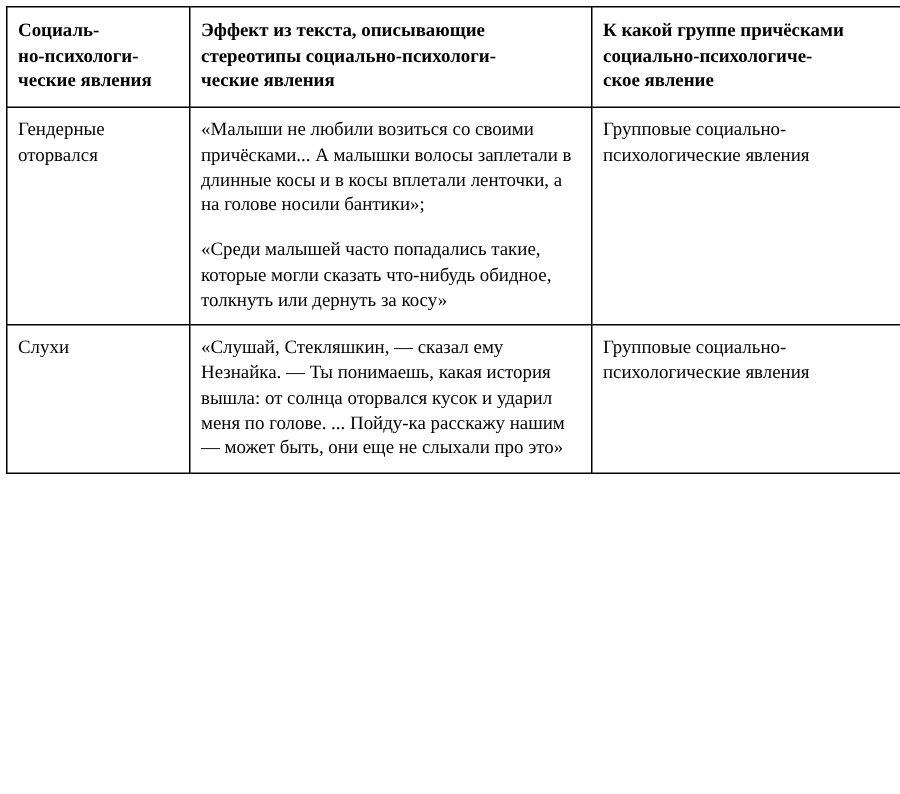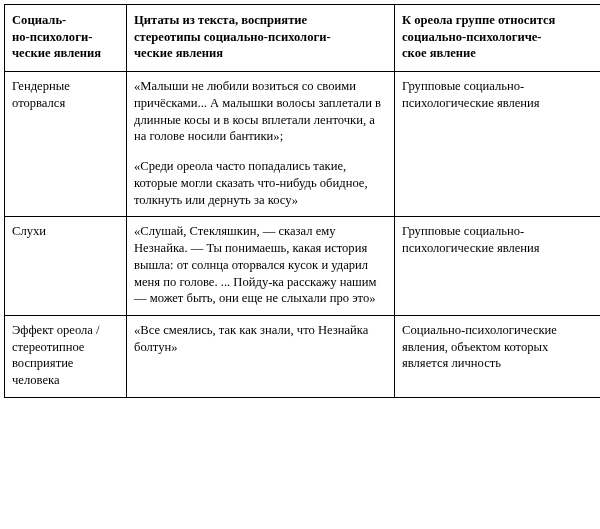--- a/index.html
+++ b/index.html
@@ -78,49 +78,42 @@
       <col class="c3">
     </colgroup>
     <thead>
       <tr>
         <th>
           <span class="hdr-line">Социаль-</span>
           <span class="hdr-line">но-психологи-</span>
           <span class="hdr-line">ческие явления</span>
         </th>
         <th>
-          <span class="hdr-line">Цитаты из текста, восприятие</span>
+          <span class="hdr-line">Эффект из текста, описывающие</span>
           <span class="hdr-line">стереотипы социально-психологи-</span>
           <span class="hdr-line">ческие явления</span>
         </th>
         <th>
-          <span class="hdr-line">К ореола группе относится</span>
+          <span class="hdr-line">К какой группе причёсками</span>
           <span class="hdr-line">социально-психологиче-</span>
           <span class="hdr-line">ское явление</span>
         </th>
       </tr>
     </thead>
     <tbody>
       <tr>
         <td class="first-col">Гендерные оторвался</td>
         <td class="quote-cell">
           <p class="cell-p">«Малыши не любили возиться со своими причёсками... А малышки волосы заплетали в длинные косы и в косы вплетали ленточки, а на голове носили бантики»;</p>
-          <p class="cell-p">«Среди ореола часто попадались такие, которые могли сказать что-нибудь обидное, толкнуть или дернуть за косу»</p>
+          <p class="cell-p">«Среди малышей часто попадались такие, которые могли сказать что-нибудь обидное, толкнуть или дернуть за косу»</p>
         </td>
         <td class="third-col">Групповые социально-психологические явления</td>
       </tr>
       <tr>
         <td class="first-col">Слухи</td>
         <td class="quote-cell">
           <p class="cell-p">«Слушай, Стекляшкин, — сказал ему Незнайка. — Ты понимаешь, какая история вышла: от солнца оторвался кусок и ударил меня по голове. ... Пойду-ка расскажу нашим — может быть, они еще не слыхали про это»</p>
         </td>
         <td class="third-col">Групповые социально-психологические явления</td>
       </tr>
-      <tr>
-        <td class="first-col">Эффект ореола / стереотипное восприятие человека</td>
-        <td class="quote-cell">
-          <p class="cell-p">«Все смеялись, так как знали, что Незнайка болтун»</p>
-        </td>
-        <td class="third-col">Социально-психологические явления, объектом которых является личность</td>
-      </tr>
     </tbody>
   </table>
 </div>
 
 </body></html>

